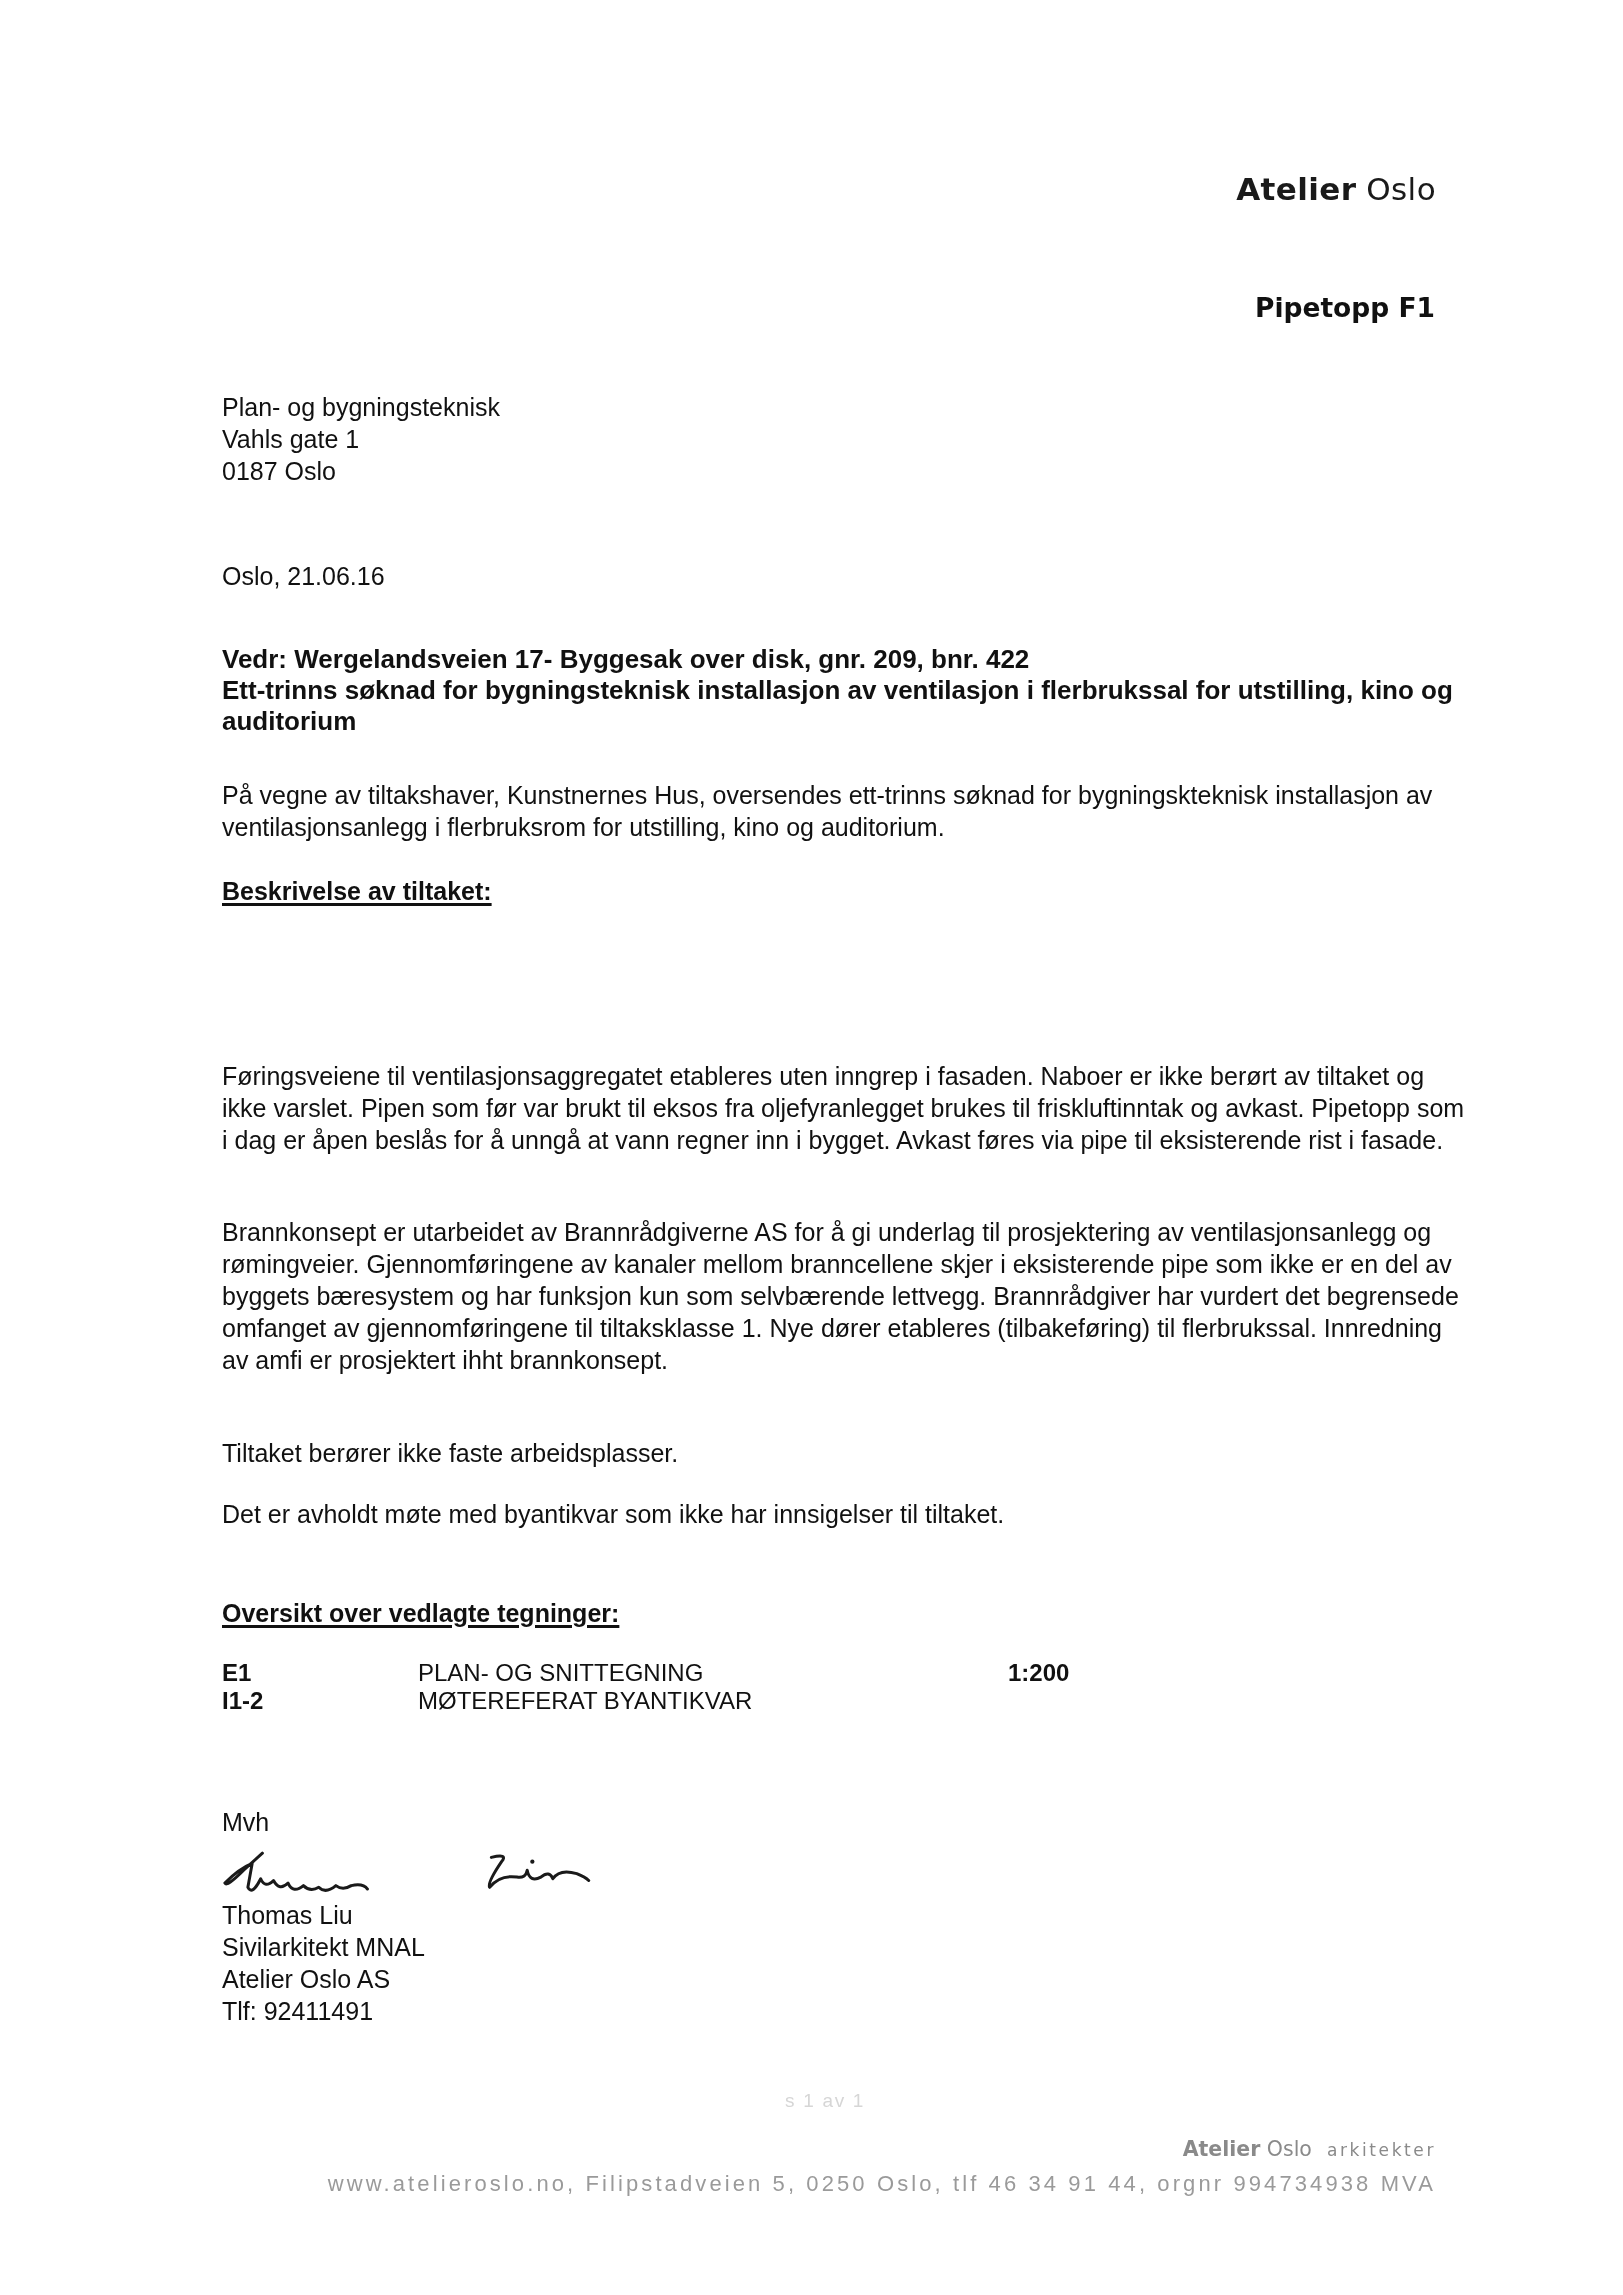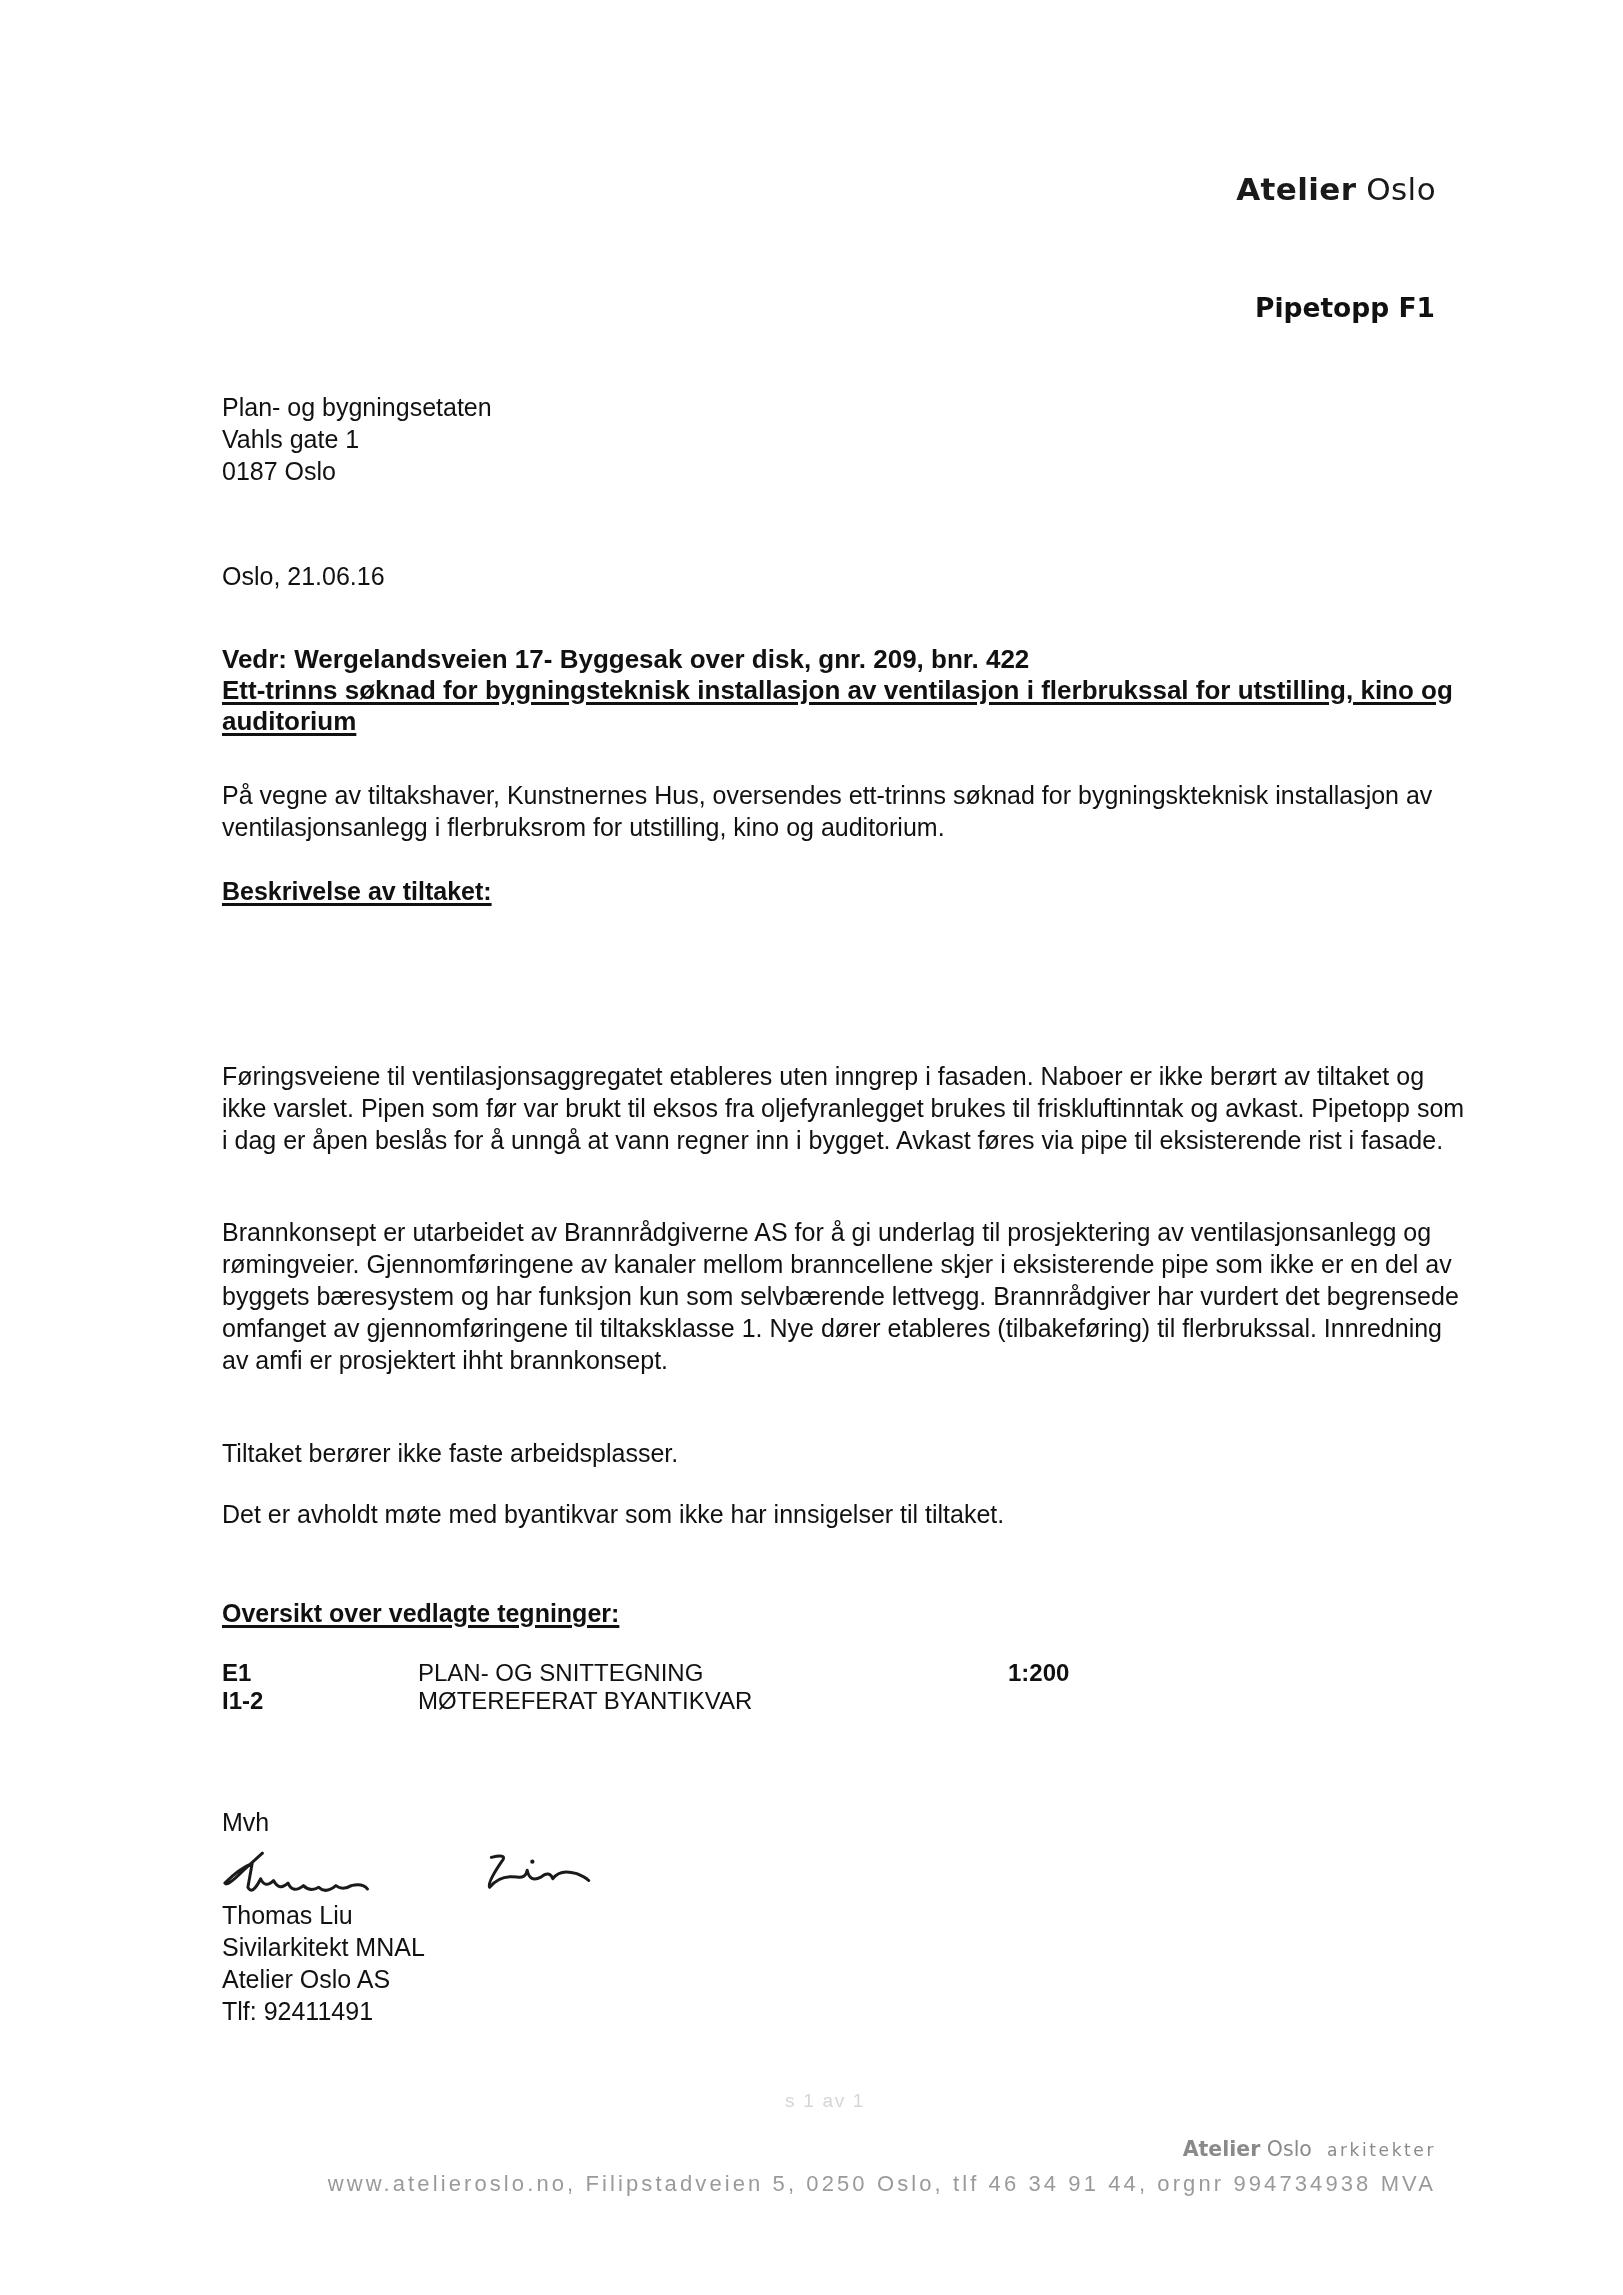--- a/index.html
+++ b/index.html
@@ -15,21 +15,21 @@
 
   .attachment { position: absolute; right: 185px; top: 292px; font-family: "DejaVu Sans", sans-serif; font-weight: bold; font-size: 26.5px; color:#111; }
 
   .body-text { font-size: 25px; line-height: 32px; }
   .block { position: absolute; left: 222px; width: 1248px; }
 
   .addr { top: 391px; }
   .date { top: 560px; }
 
   .subject { top: 644px; font-weight: bold; font-size: 26px; line-height: 31px; }
-  .subject .title2 { text-decoration: underline; text-decoration-thickness: 2.6px; text-underline-offset: 3.4px; }
+  .subject .title2 { text-decoration-thickness: 2.6px; text-underline-offset: 3.4px; }
 
   .intro { top: 779px; }
   .heading { font-weight: bold; text-decoration: underline; text-decoration-thickness: 2.6px; text-underline-offset: 3.4px; }
   .h-beskrivelse { top: 875px; }
   .p1 { top: 937px; }
   .p2 { top: 1060px; }
   .p3 { top: 1216px; }
   .p4 { top: 1437px; }
   .p5 { top: 1498px; }
   .h-oversikt { top: 1597px; }
@@ -59,21 +59,21 @@
 <div class="page">
 
   <div class="brand">
     <span class="b1">Atelier</span>
     <span class="b2">Oslo</span>
   </div>
 
   <div class="attachment">Pipetopp F1</div>
 
   <div class="block body-text addr">
-    <p>Plan- og bygningsetaten</p>
+    <p>Plan- og bygningsteknisk</p>
     <p>Vahls gate 1</p>
     <p>0187 Oslo</p>
   </div>
 
   <div class="block body-text date">Oslo, 21.06.16</div>
 
   <div class="block subject">
     <p>Vedr: Wergelandsveien 17- Byggesak over disk, gnr. 209, bnr. 422</p>
     <p class="title2">Ett-trinns søknad for bygningsteknisk installasjon av ventilasjon i flerbrukssal for utstilling, kino og auditorium</p>
   </div>

